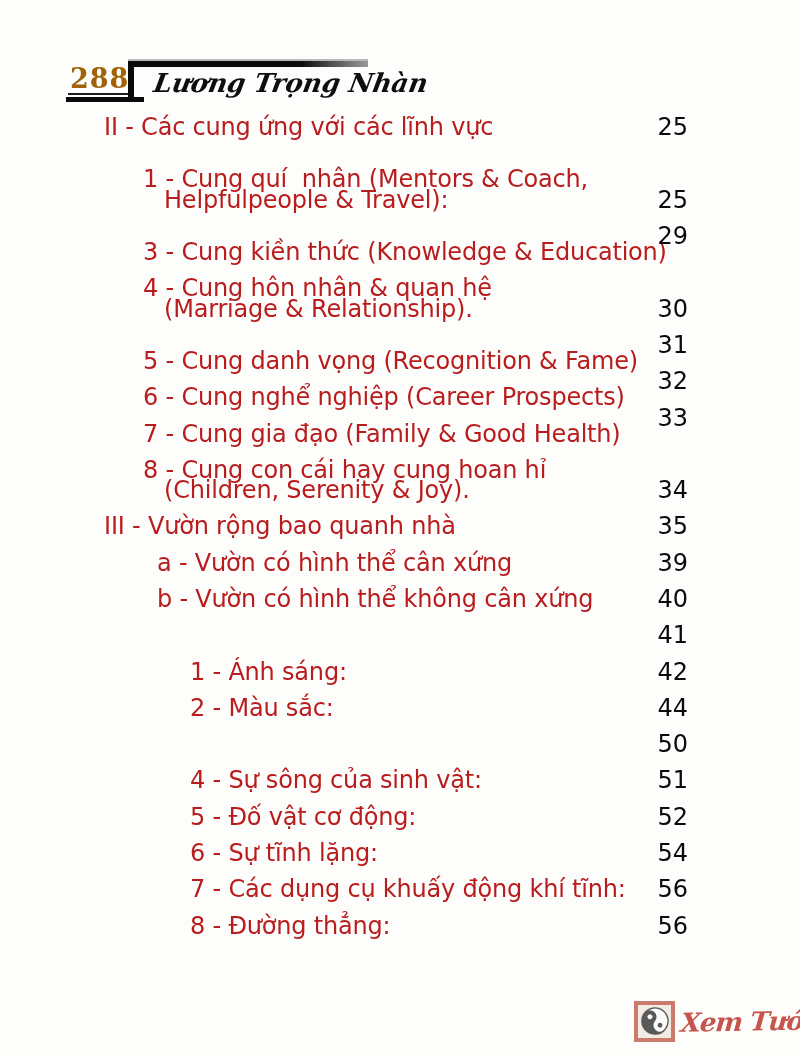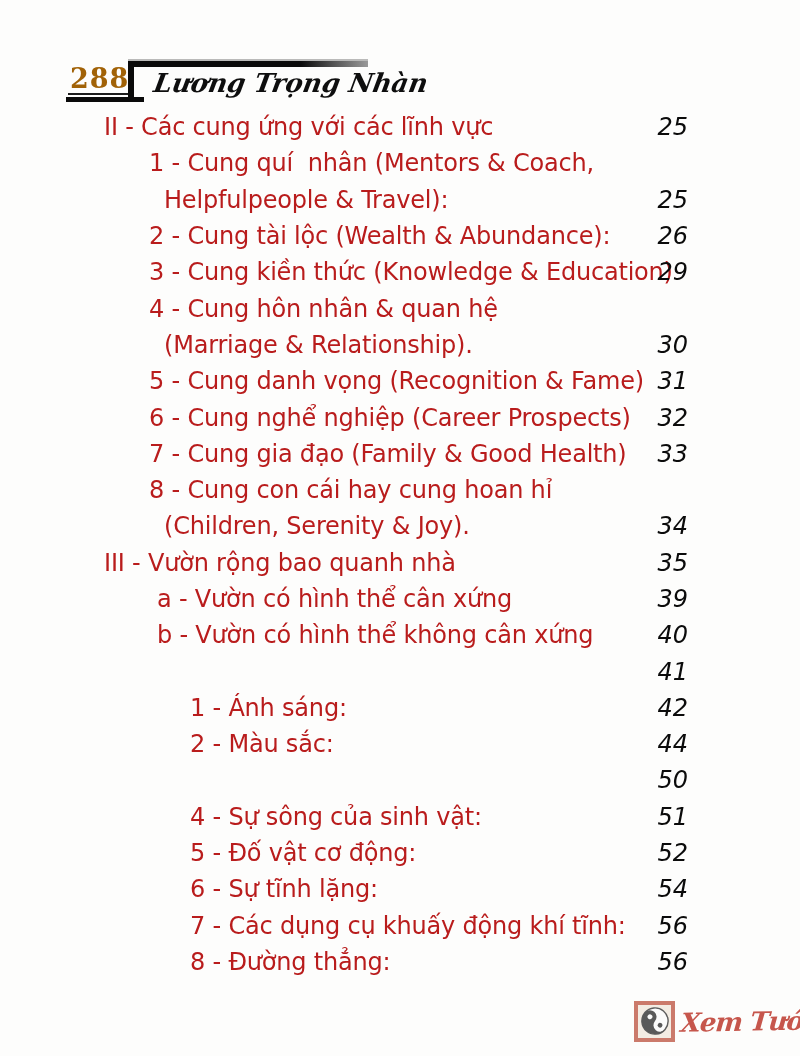--- a/index.html
+++ b/index.html
@@ -39,24 +39,24 @@
   
   .toc{position:absolute;left:0;top:109px;width:800px;}
   .toc-row{position:relative;height:36.3px;}
   .row-label{
     position:absolute;top:50%;transform:translateY(-50%);
     font-size:24px;letter-spacing:-0.2px;white-space:pre;color:#b91c1c;
   }
   .row-page{
     position:absolute;top:50%;transform:translateY(-50%);
     left:596px;width:92px;text-align:right;
-    font-size:24px;color:#0b0b0b;font-style:italic;
+    font-size:24px;color:#0b0b0b;
   }
   .indent-roman  .row-label{left:104px;}
-  .indent-num    .row-label{left:149px;}
+  .indent-num    .row-label{left:143px;margin-top:16px;}
   .indent-cont   .row-label{left:164px;}
   .indent-letter .row-label{left:157px;}
   .indent-subnum .row-label{left:190px;}
 
   
   .watermark{
     position:absolute;left:634px;top:998px;height:46px;
     display:flex;align-items:center;gap:6px;
   }
   .yy-frame{
@@ -89,24 +89,20 @@
         <span class="row-label">II - Các cung ứng với các lĩnh vực</span>
         <span class="row-page">25</span>
       </div>
       <div class="toc-row indent-num">
         <span class="row-label">1 - Cung quí  nhân (Mentors &amp; Coach,</span>
         <span class="row-page"></span>
       </div>
       <div class="toc-row indent-cont">
         <span class="row-label">Helpfulpeople &amp; Travel):</span>
         <span class="row-page">25</span>
-      </div>
-      <div class="toc-row indent-num">
-        <span class="row-label">2 - Cung tài lộc (Wealth &amp; Abundance):</span>
-        <span class="row-page">26</span>
       </div>
       <div class="toc-row indent-num">
         <span class="row-label">3 - Cung kiền thức (Knowledge &amp; Education)</span>
         <span class="row-page">29</span>
       </div>
       <div class="toc-row indent-num">
         <span class="row-label">4 - Cung hôn nhân &amp; quan hệ</span>
         <span class="row-page"></span>
       </div>
       <div class="toc-row indent-cont">

